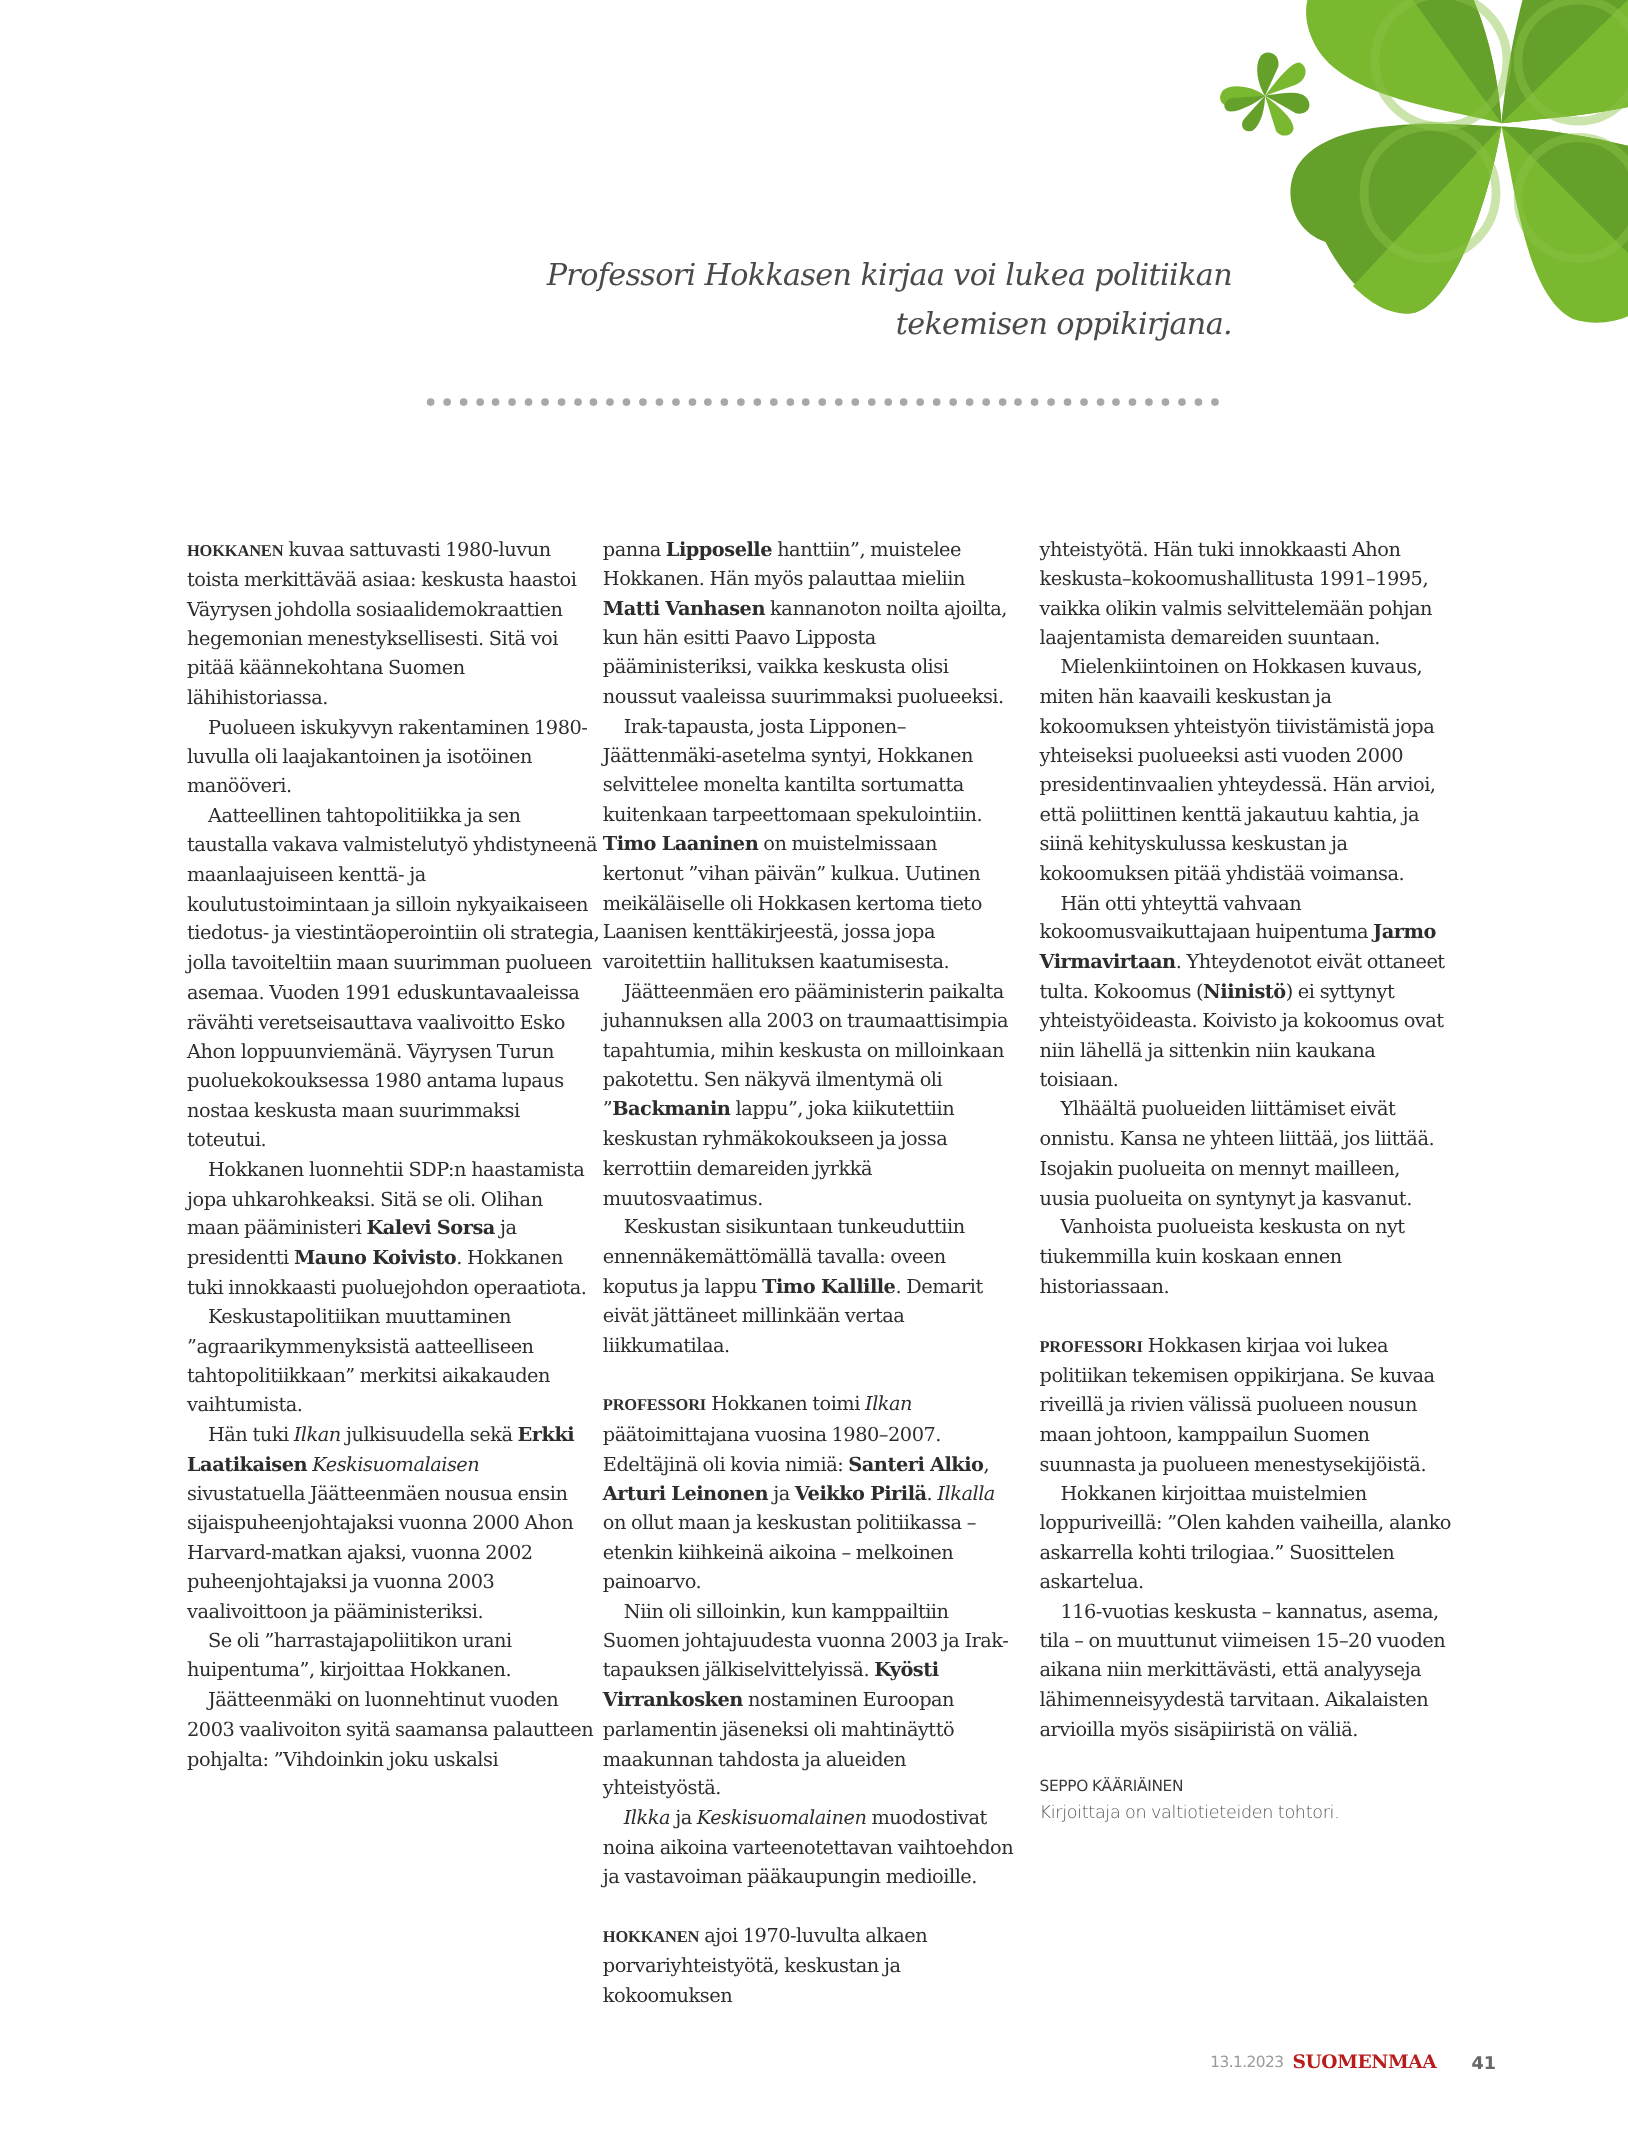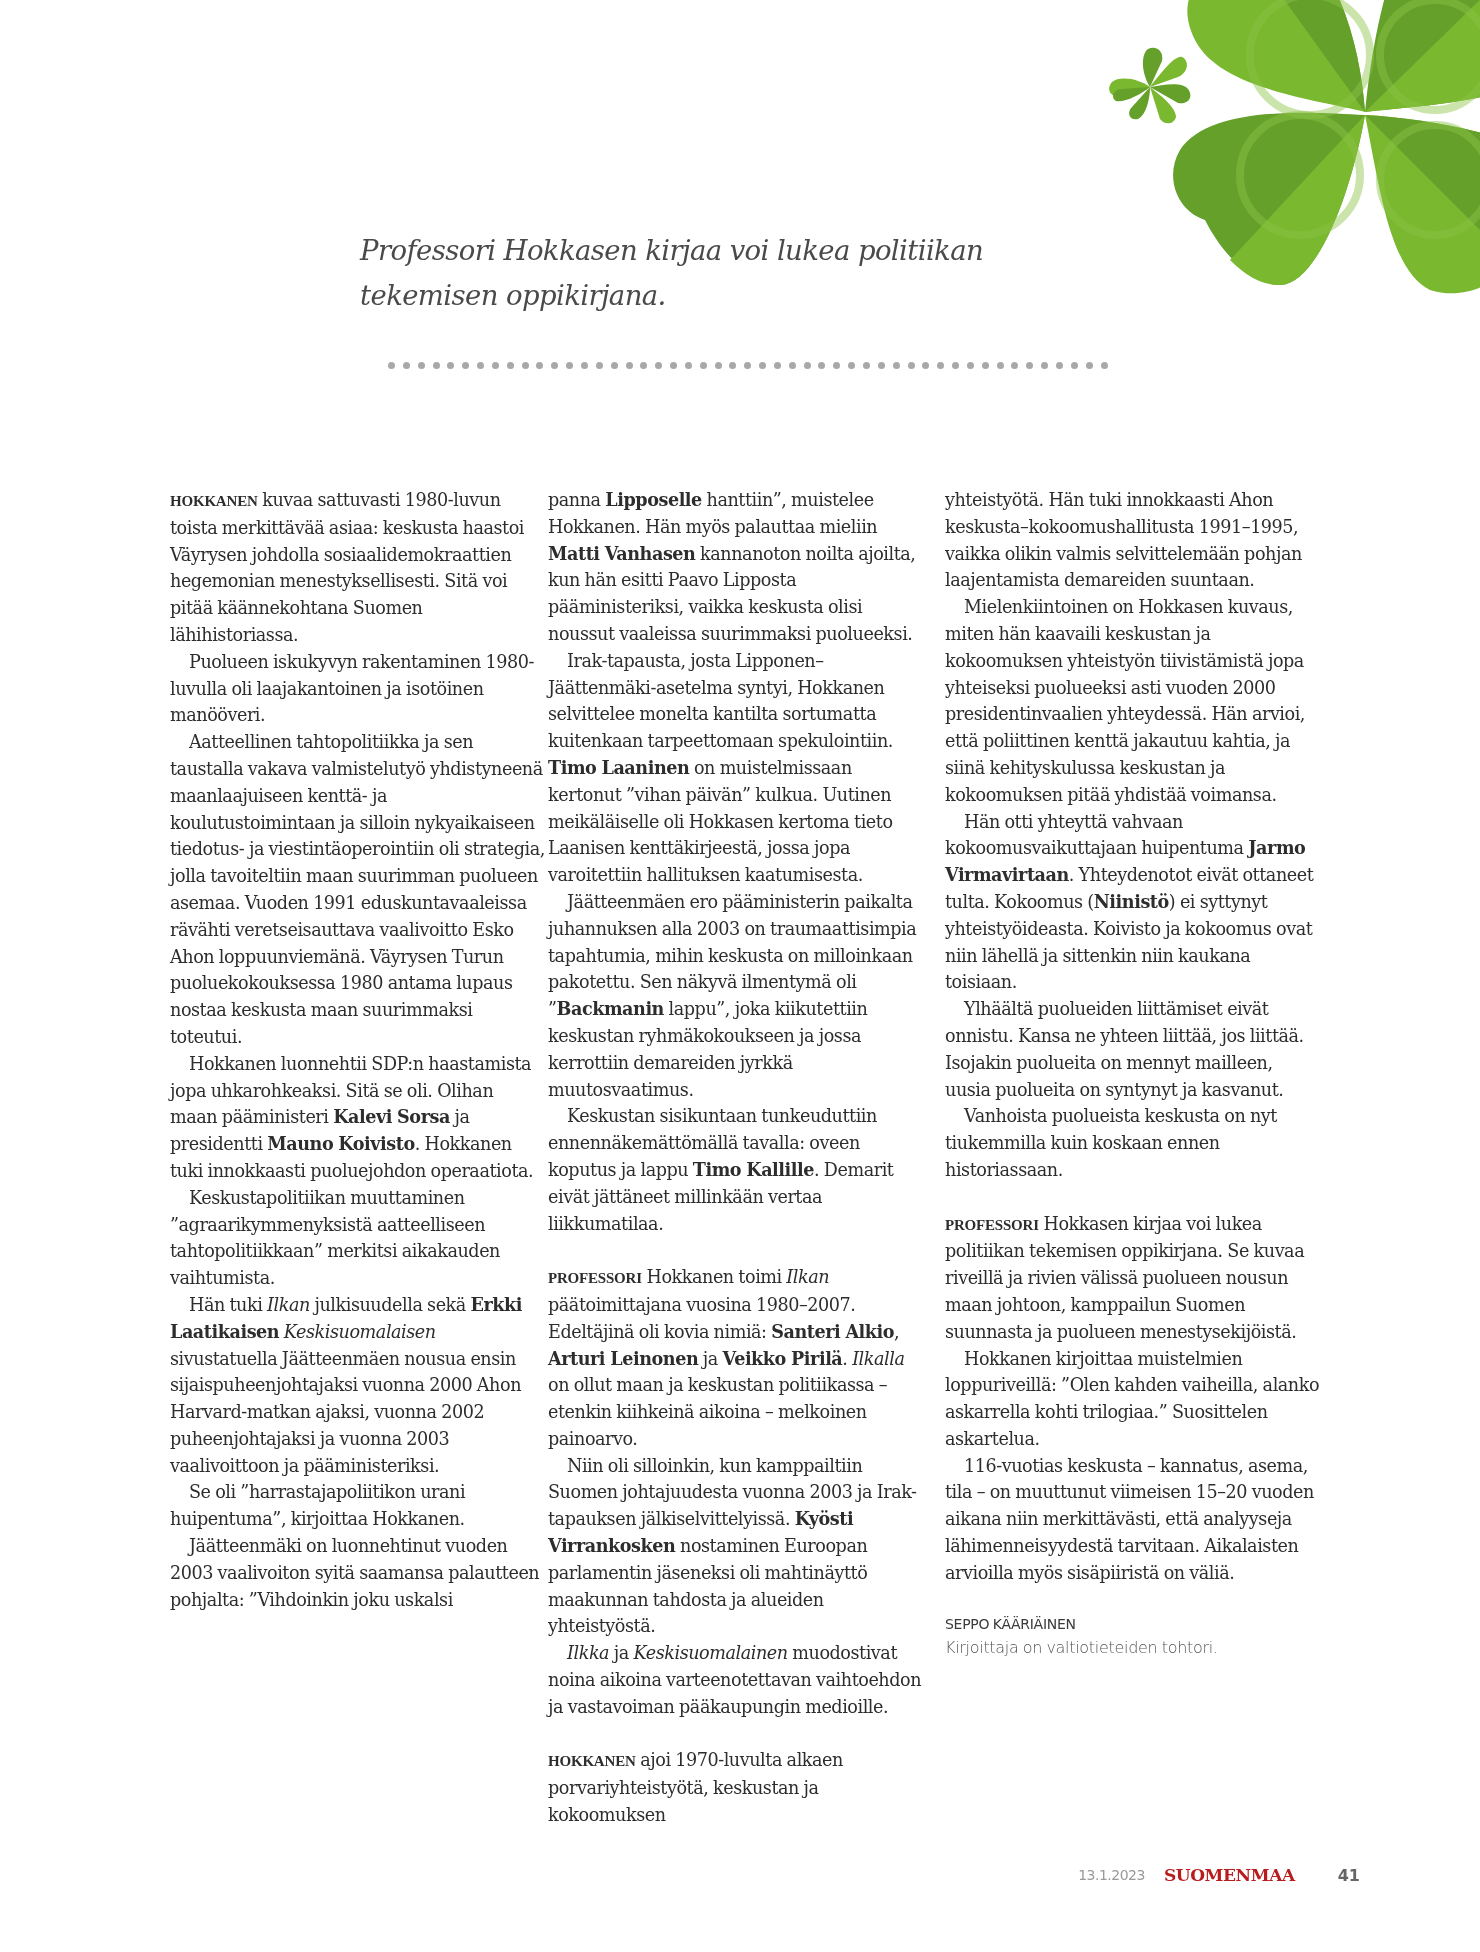--- a/index.html
+++ b/index.html
@@ -1,33 +1,33 @@
 <!DOCTYPE html>
 <html><head>
 <meta charset="utf-8">
 <style>
   html, body { margin: 0; padding: 0; background: #ffffff; }
   body { width: 1480px; height: 1952px; position: relative; overflow: hidden; font-family: "DejaVu Serif", serif; color: #2a2a2a; }
   .clover { position: absolute; left: 1090px; top: 0; width: 390px; height: 300px; }
-  .pullquote { position: absolute; left: 360px; top: 228px; width: 760px; text-align: left; font-family: "DejaVu Serif", serif; font-style: italic; font-size: 27.5px; line-height: 45px; color: #4a4a4a; letter-spacing: -0.6px; }
+  .pullquote { position: absolute; left: 360px; top: 228px; width: 760px; text-align: right; font-family: "DejaVu Serif", serif; font-style: italic; font-size: 27.5px; line-height: 45px; color: #4a4a4a; letter-spacing: -0.6px; }
   .dots { position: absolute; left: 388px; top: 362px; width: 720px; height: 10px; display: flex; justify-content: space-between; }
   .dots span { width: 7px; height: 7px; border-radius: 50%; background: #a8a8a8; display: block; }
   .col { position: absolute; top: 487px; width: 375px; font-size: 17.6px; line-height: 26.8px; letter-spacing: -0.45px; word-spacing: -0.5px; color: #2d2d2d; }
   .col1 { left: 170px; }
   .col2 { left: 548px; }
   .col3 { left: 945px; }
   .col p { margin: 0; text-indent: 19px; }
   .col p.lead { text-indent: 0; margin-top: 26.8px; }
   .col p.first { margin-top: 0; }
   .kicker { font-family: Liberation Serif, serif; font-weight: bold; font-size: 15px; letter-spacing: -0.2px; }
   .col b { font-weight: bold; }
   .byline { margin-top: 26px; font-family: "DejaVu Sans", sans-serif; font-size: 14.5px; line-height: 23px; color: #3a3a3a; letter-spacing: -0.3px; }
   .byline .author { font-size: 14px; text-transform: uppercase; }
   .byline .note { font-weight: 300; color: #555; font-size: 16px; }
-  .footer { position: absolute; top: 1860px; left: 1100px; width: 260px; height: 30px; display: flex; align-items: center; justify-content: flex-end; gap: 19px; }
+  .footer { position: absolute; top: 1860px; left: 1100px; width: 260px; height: 30px; display: flex; align-items: center; justify-content: flex-end; gap: 8px; }
   .footer .date { font-family: "DejaVu Sans", sans-serif; font-size: 14px; color: #9a9a9a; letter-spacing: -0.5px; }
   .footer .brand { font-family: "DejaVu Serif", serif; font-weight: bold; font-size: 17px; color: #b91c1c; letter-spacing: -0.4px; }
   .footer .pagenum { font-family: "DejaVu Sans", sans-serif; font-weight: bold; font-size: 16px; color: #666; margin-left: 24px; }
 </style>
 </head>
 <body>
 
 <svg class="clover" viewBox="0 0 390 300" xmlns="http://www.w3.org/2000/svg">
   <g>
 

